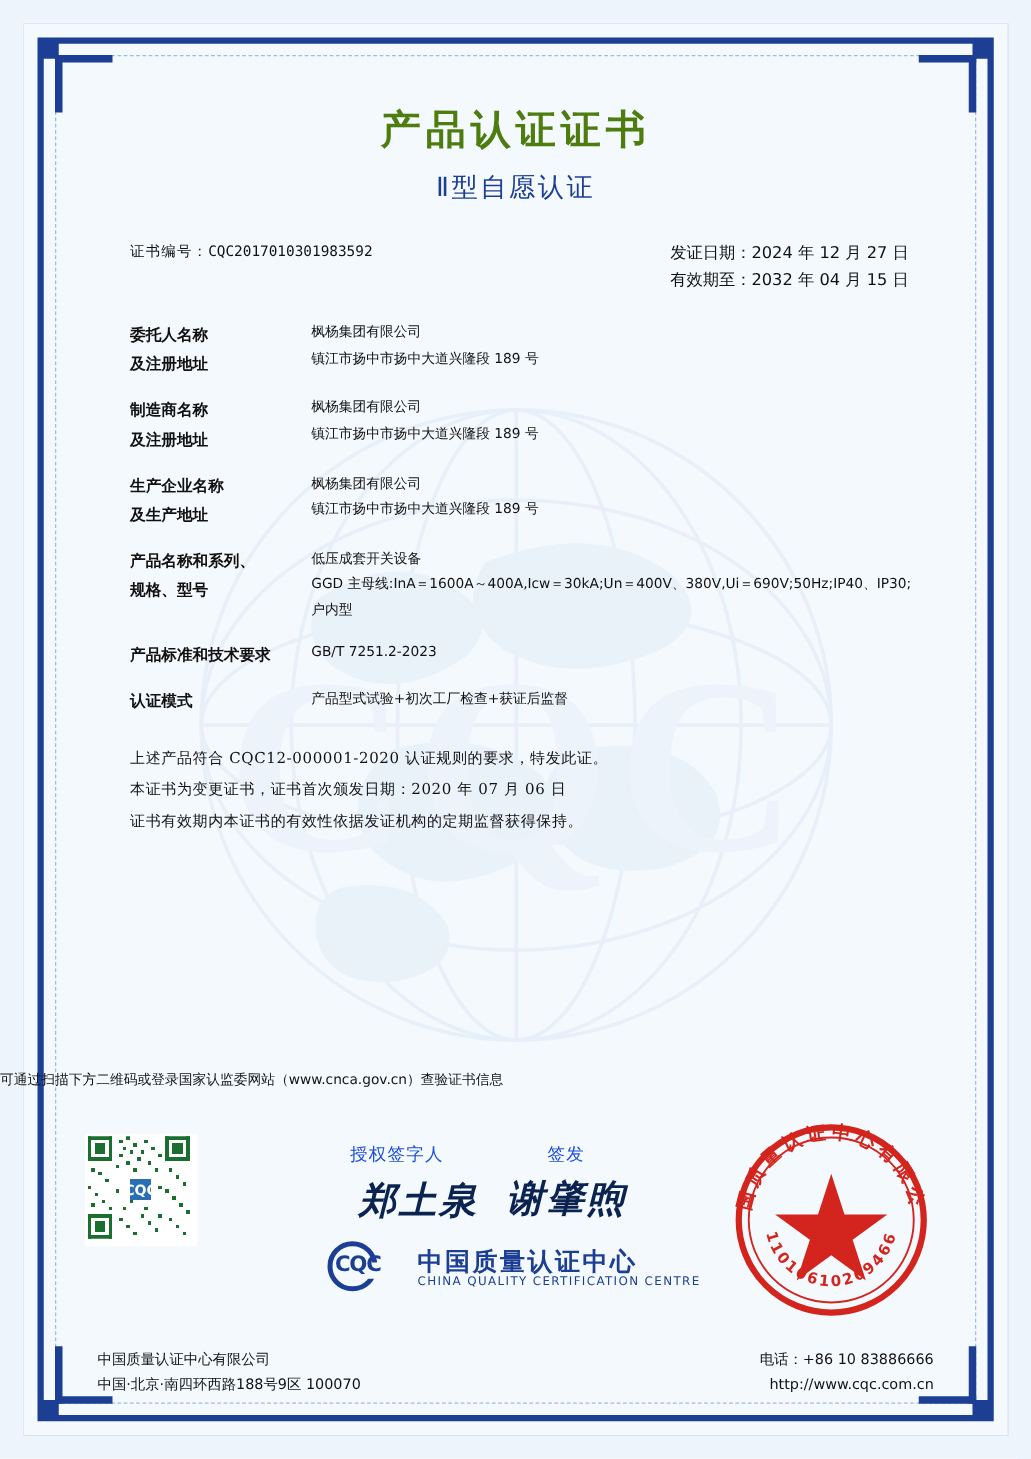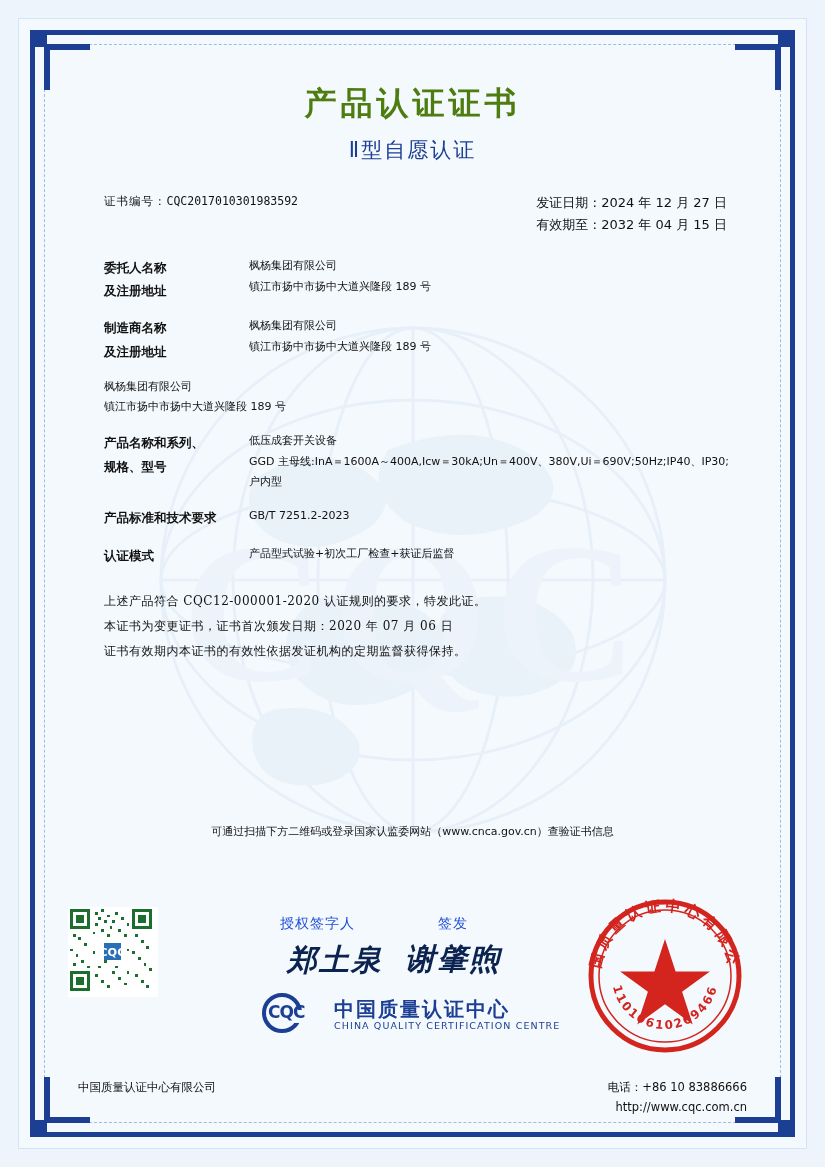--- a/index.html
+++ b/index.html
@@ -172,22 +172,22 @@
     color: #111;
     line-height: 2.1;
     letter-spacing: 0.5px;
     font-family: "DejaVu Serif", serif;
   }
 
   
   .verify {
     position: absolute;
     left: 0; right: 0;
-    top: 824px;
-    text-align: center;
+    top: 856px;
+    text-align: left;
     font-size: 11px;
     color: #111;
     font-family: "DejaVu Sans", sans-serif;
   }
 
   
   .sig-zone {
     position: absolute;
     left: 0; right: 0;
     top: 895px;
@@ -380,20 +380,24 @@
           <span class="ln">制造商名称</span>
           <span class="ln">及注册地址</span>
         </div>
         <div class="value">
           <span class="ln">枫杨集团有限公司</span>
           <span class="ln">镇江市扬中市扬中大道兴隆段 189 号</span>
         </div>
       </div>
 
       <div class="field">
+        <div class="label">
+          <span class="ln">生产企业名称</span>
+          <span class="ln">及生产地址</span>
+        </div>
         <div class="value">
           <span class="ln">枫杨集团有限公司</span>
           <span class="ln">镇江市扬中市扬中大道兴隆段 189 号</span>
         </div>
       </div>
 
       <div class="field">
         <div class="label">
           <span class="ln">产品名称和系列、</span>
           <span class="ln">规格、型号</span>
@@ -540,20 +544,21 @@
           <textPath href="#sealArcBottom" startOffset="50%" text-anchor="middle">11010610269466</textPath>
         </text>
         <polygon fill="#d3241e" points="89,52 99.6,84.6 133.9,84.6 106.1,104.8 116.7,137.4 89,117.2 61.3,137.4 71.9,104.8 44.1,84.6 78.4,84.6"></polygon>
       </svg>
     </div>
   </div>
 
   <div class="footer">
     <div class="left">
       <div>中国质量认证中心有限公司</div>
+      <div>中国·北京·南四环西路188号9区  100070</div>
     </div>
     <div class="right">
       <div>电话：+86 10 83886666</div>
       <div>http://www.cqc.com.cn</div>
     </div>
   </div>
 
 </div>
 
 </body></html>

